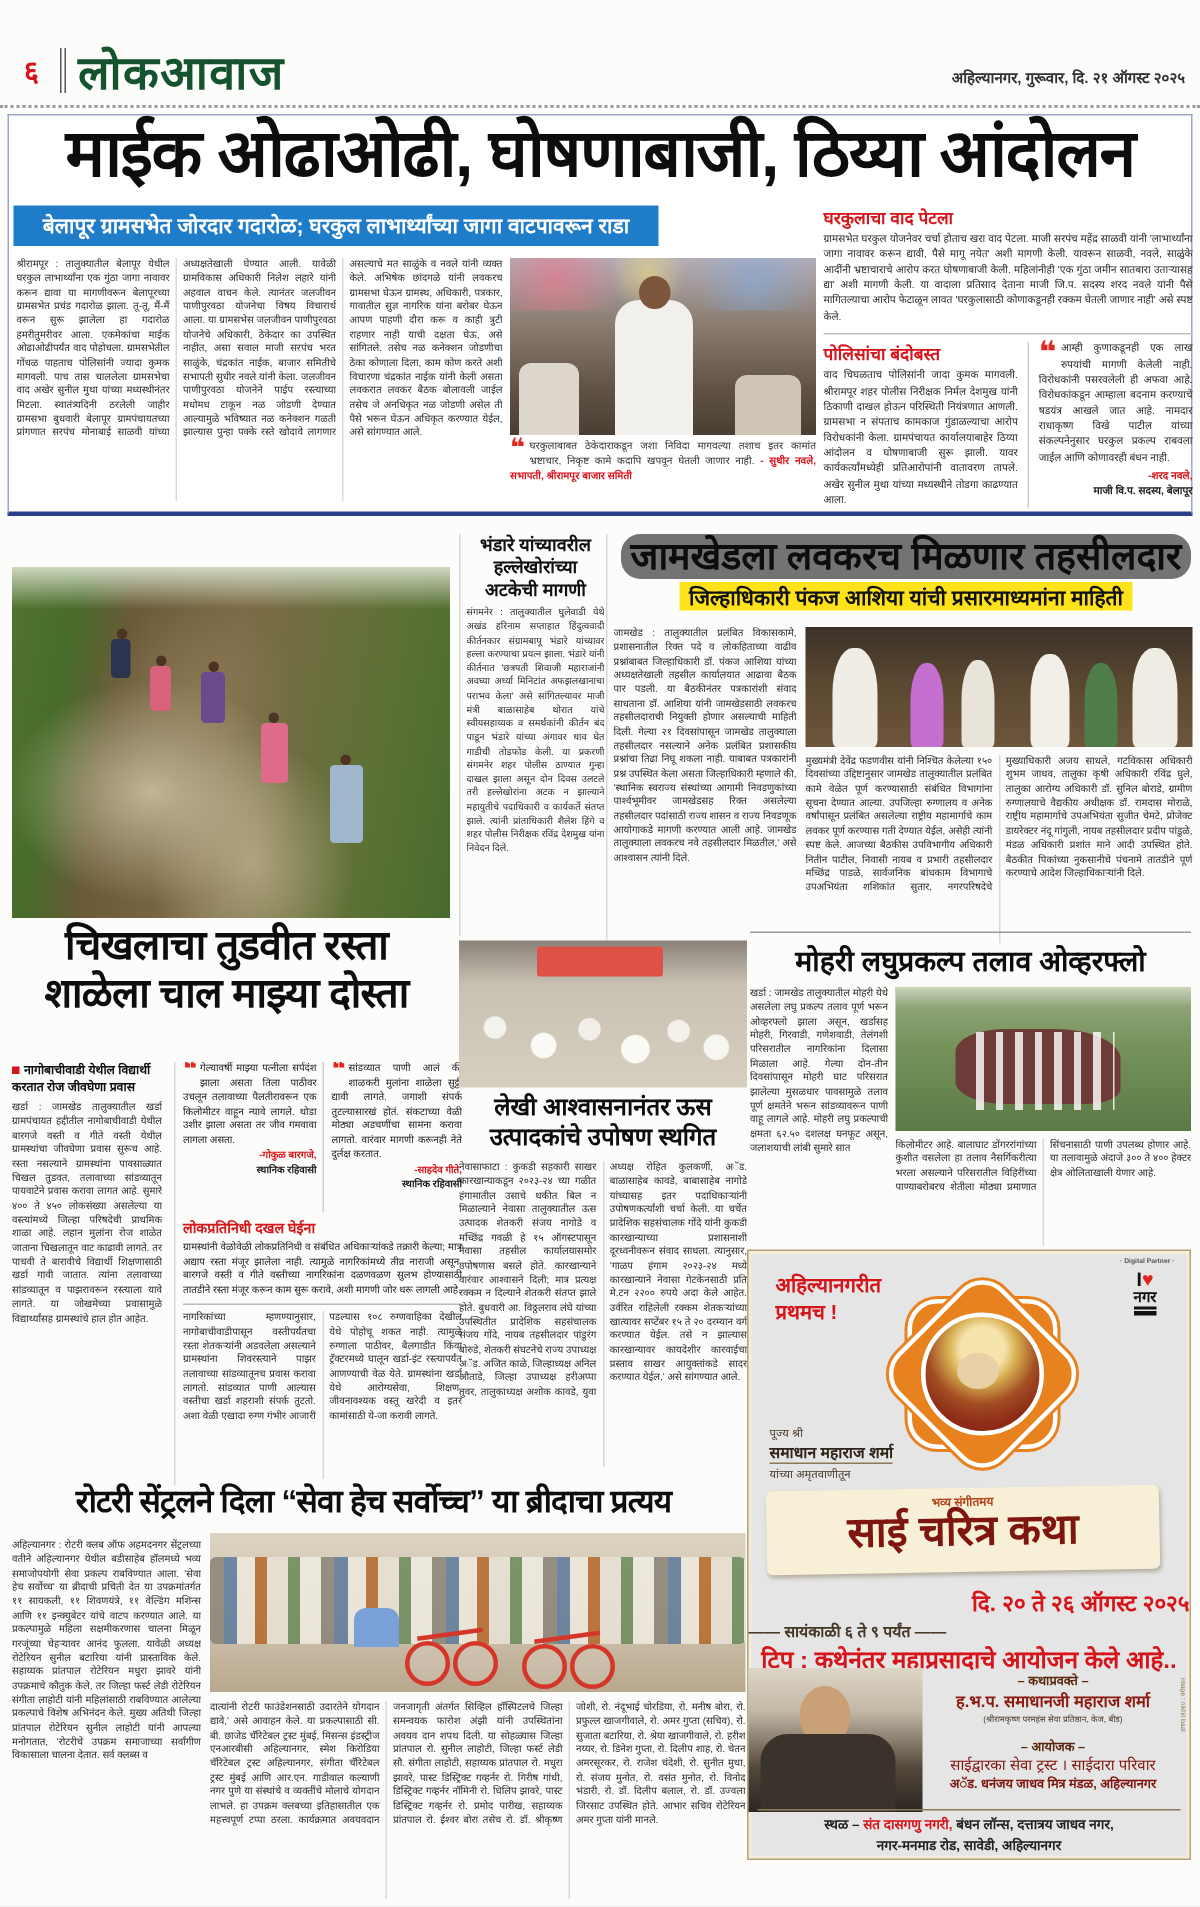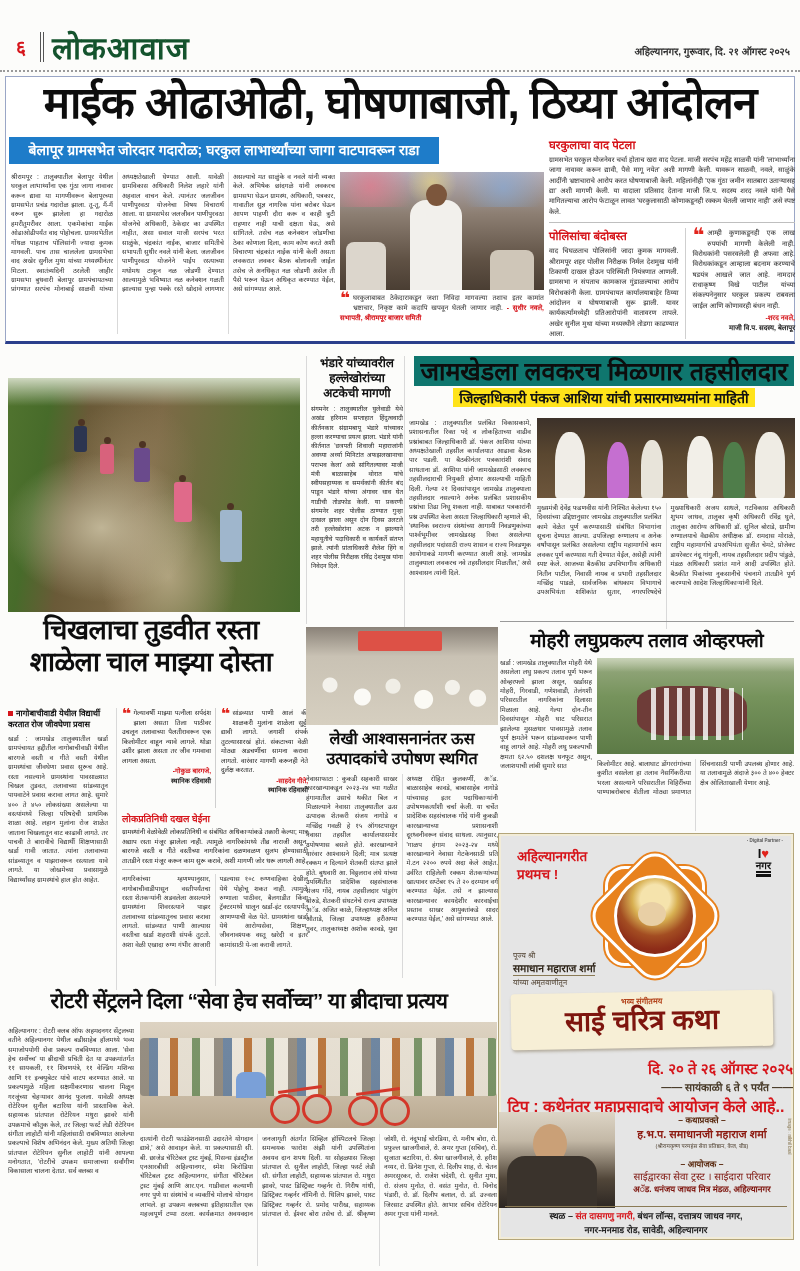--- a/index.html
+++ b/index.html
@@ -34,21 +34,21 @@
   #lr-quote .qm{float:left;font-size:20px;color:#e2251d;line-height:14px;margin-right:3px;font-weight:900;}
   #lr-quote .auth{display:block;text-align:right;color:#d6151b;font-weight:bold;margin-top:2px;}
   #lr-quote .role{display:block;text-align:right;font-weight:bold;color:#222;}
   
   #mud-photo{left:8px;top:378px;width:292px;height:234px;}
   #bhandare{left:306px;top:356px;width:92px;height:268px;border-left:1px solid #d9d9d9;padding-left:4px;}
   #bhandare .hd{font-size:12px;font-weight:900;text-align:center;line-height:1.25;color:#111;margin-bottom:3px;}
   #bhandare .bd{font-size:6.3px;line-height:1.47;text-align:justify;color:#2b2b2b;height:218px;overflow:hidden;}
   #jamkhed{left:404px;top:356px;width:390px;height:276px;border-left:1px solid #d9d9d9;padding-left:4px;}
   #jk-h1{text-align:center;}
-  #jk-h1 span{background:#0f766e;font-size:25px;font-weight:900;color:#0d0d0d;padding:0 6px;line-height:1.2;display:inline-block;}
+  #jk-h1 span{background:#737373;font-size:25px;font-weight:900;color:#0d0d0d;padding:0 6px;line-height:1.2;display:inline-block;border-radius:13px;}
   #jk-h2{text-align:center;margin-top:2px;}
   #jk-h2 span{background:#ffe31a;font-size:14px;font-weight:bold;color:#111;padding:0 6px;display:inline-block;}
   #jk-c1{position:absolute;left:4px;top:62px;width:122px;height:210px;}
   #jk-photo{left:132px;top:62px;width:258px;height:80px;}
   #jk-cols{position:absolute;left:132px;top:147px;width:258px;height:126px;}
   
   #chikhal-hd{left:0;top:614px;width:302px;text-align:center;font-size:27px;line-height:1.2;font-weight:900;color:#0d0d0d;letter-spacing:-0.5px;}
   #chikhal-c1{left:8px;top:708px;width:100px;height:282px;}
   #chikhal-c1 .sub{font-size:8.2px;font-weight:900;line-height:1.35;margin-bottom:4px;color:#111;}
   #chikhal-c1 .sq{display:inline-block;width:5px;height:5px;background:#d6151b;margin-right:3px;}
@@ -85,21 +85,21 @@
   .petal{position:absolute;left:8px;top:8px;width:94px;height:94px;background:#e8821e;border-radius:20px;border:3px solid #fff;box-shadow:0 0 0 2px #e8821e;}
   .petal.r45{transform:rotate(45deg);}
   #sai-inner{position:absolute;left:17px;top:17px;width:76px;height:76px;border-radius:50%;background:radial-gradient(circle at 50% 28%,#f5e3ac 0 22%,#d8b052 34%,#a34d22 55%,#8d2c18 75%,#7c1f12 100%);border:3px solid #fff;}
   #sai-face{position:absolute;left:41px;top:44px;width:28px;height:24px;border-radius:50%;background:#e8cfa5;}
   #ad-poojya{left:14px;top:116px;font-size:7.5px;color:#4a3b2a;}
   #ad-poojya .nm{display:block;font-size:10.5px;font-weight:900;color:#2e2418;border-bottom:1px solid #8a7a55;margin:1px 0;}
   #ad-banner{left:12px;top:158px;width:262px;height:56px;background:#f7efd6;border-radius:4px;transform:rotate(-1deg);box-shadow:1px 2px 3px rgba(90,70,30,.35);text-align:center;}
   #ad-banner .pre{font-size:8px;font-weight:bold;color:#b3441c;display:block;margin-top:3px;}
   #ad-banner .ttl{font-size:28px;font-weight:900;color:#7e150e;line-height:1.05;display:block;}
   #ad-dates{left:0;top:224px;width:100%;text-align:right;font-size:15px;font-weight:900;color:#d6151b;}
-  #ad-time{left:0;top:246px;width:100%;text-align:right;font-size:10.5px;font-weight:bold;color:#463826;}
+  #ad-time{left:0;top:246px;width:100%;text-align:left;font-size:10.5px;font-weight:bold;color:#463826;}
   #ad-note{left:0;top:261px;width:100%;text-align:center;font-size:16px;font-weight:900;color:#d6151b;}
   #ad-speaker-photo{left:0;top:278px;width:116px;height:96px;background:linear-gradient(180deg,#ddd5c6 0%,#c3b8a6 30%,#514639 70%,#2c2622 100%);}
   #ad-speaker-photo .face{position:absolute;left:34px;top:12px;width:34px;height:40px;border-radius:50%;background:#caa077;}
   #ad-speaker-photo .body{position:absolute;left:8px;top:44px;width:90px;height:52px;border-radius:18px 18px 0 0;background:#3a332c;}
   #ad-right{left:118px;top:280px;width:170px;text-align:center;color:#5a2a10;}
   #ad-right .h{font-size:8.5px;font-weight:bold;}
   #ad-right .nm{font-size:11px;font-weight:900;color:#8d1a10;margin:1px 0;}
   #ad-right .org{font-size:5.6px;color:#4a3b2a;}
   #ad-right .o1{font-size:10px;font-weight:400;color:#7e150e;}
   #ad-right .o2{font-size:8.5px;font-weight:900;color:#7e150e;}

